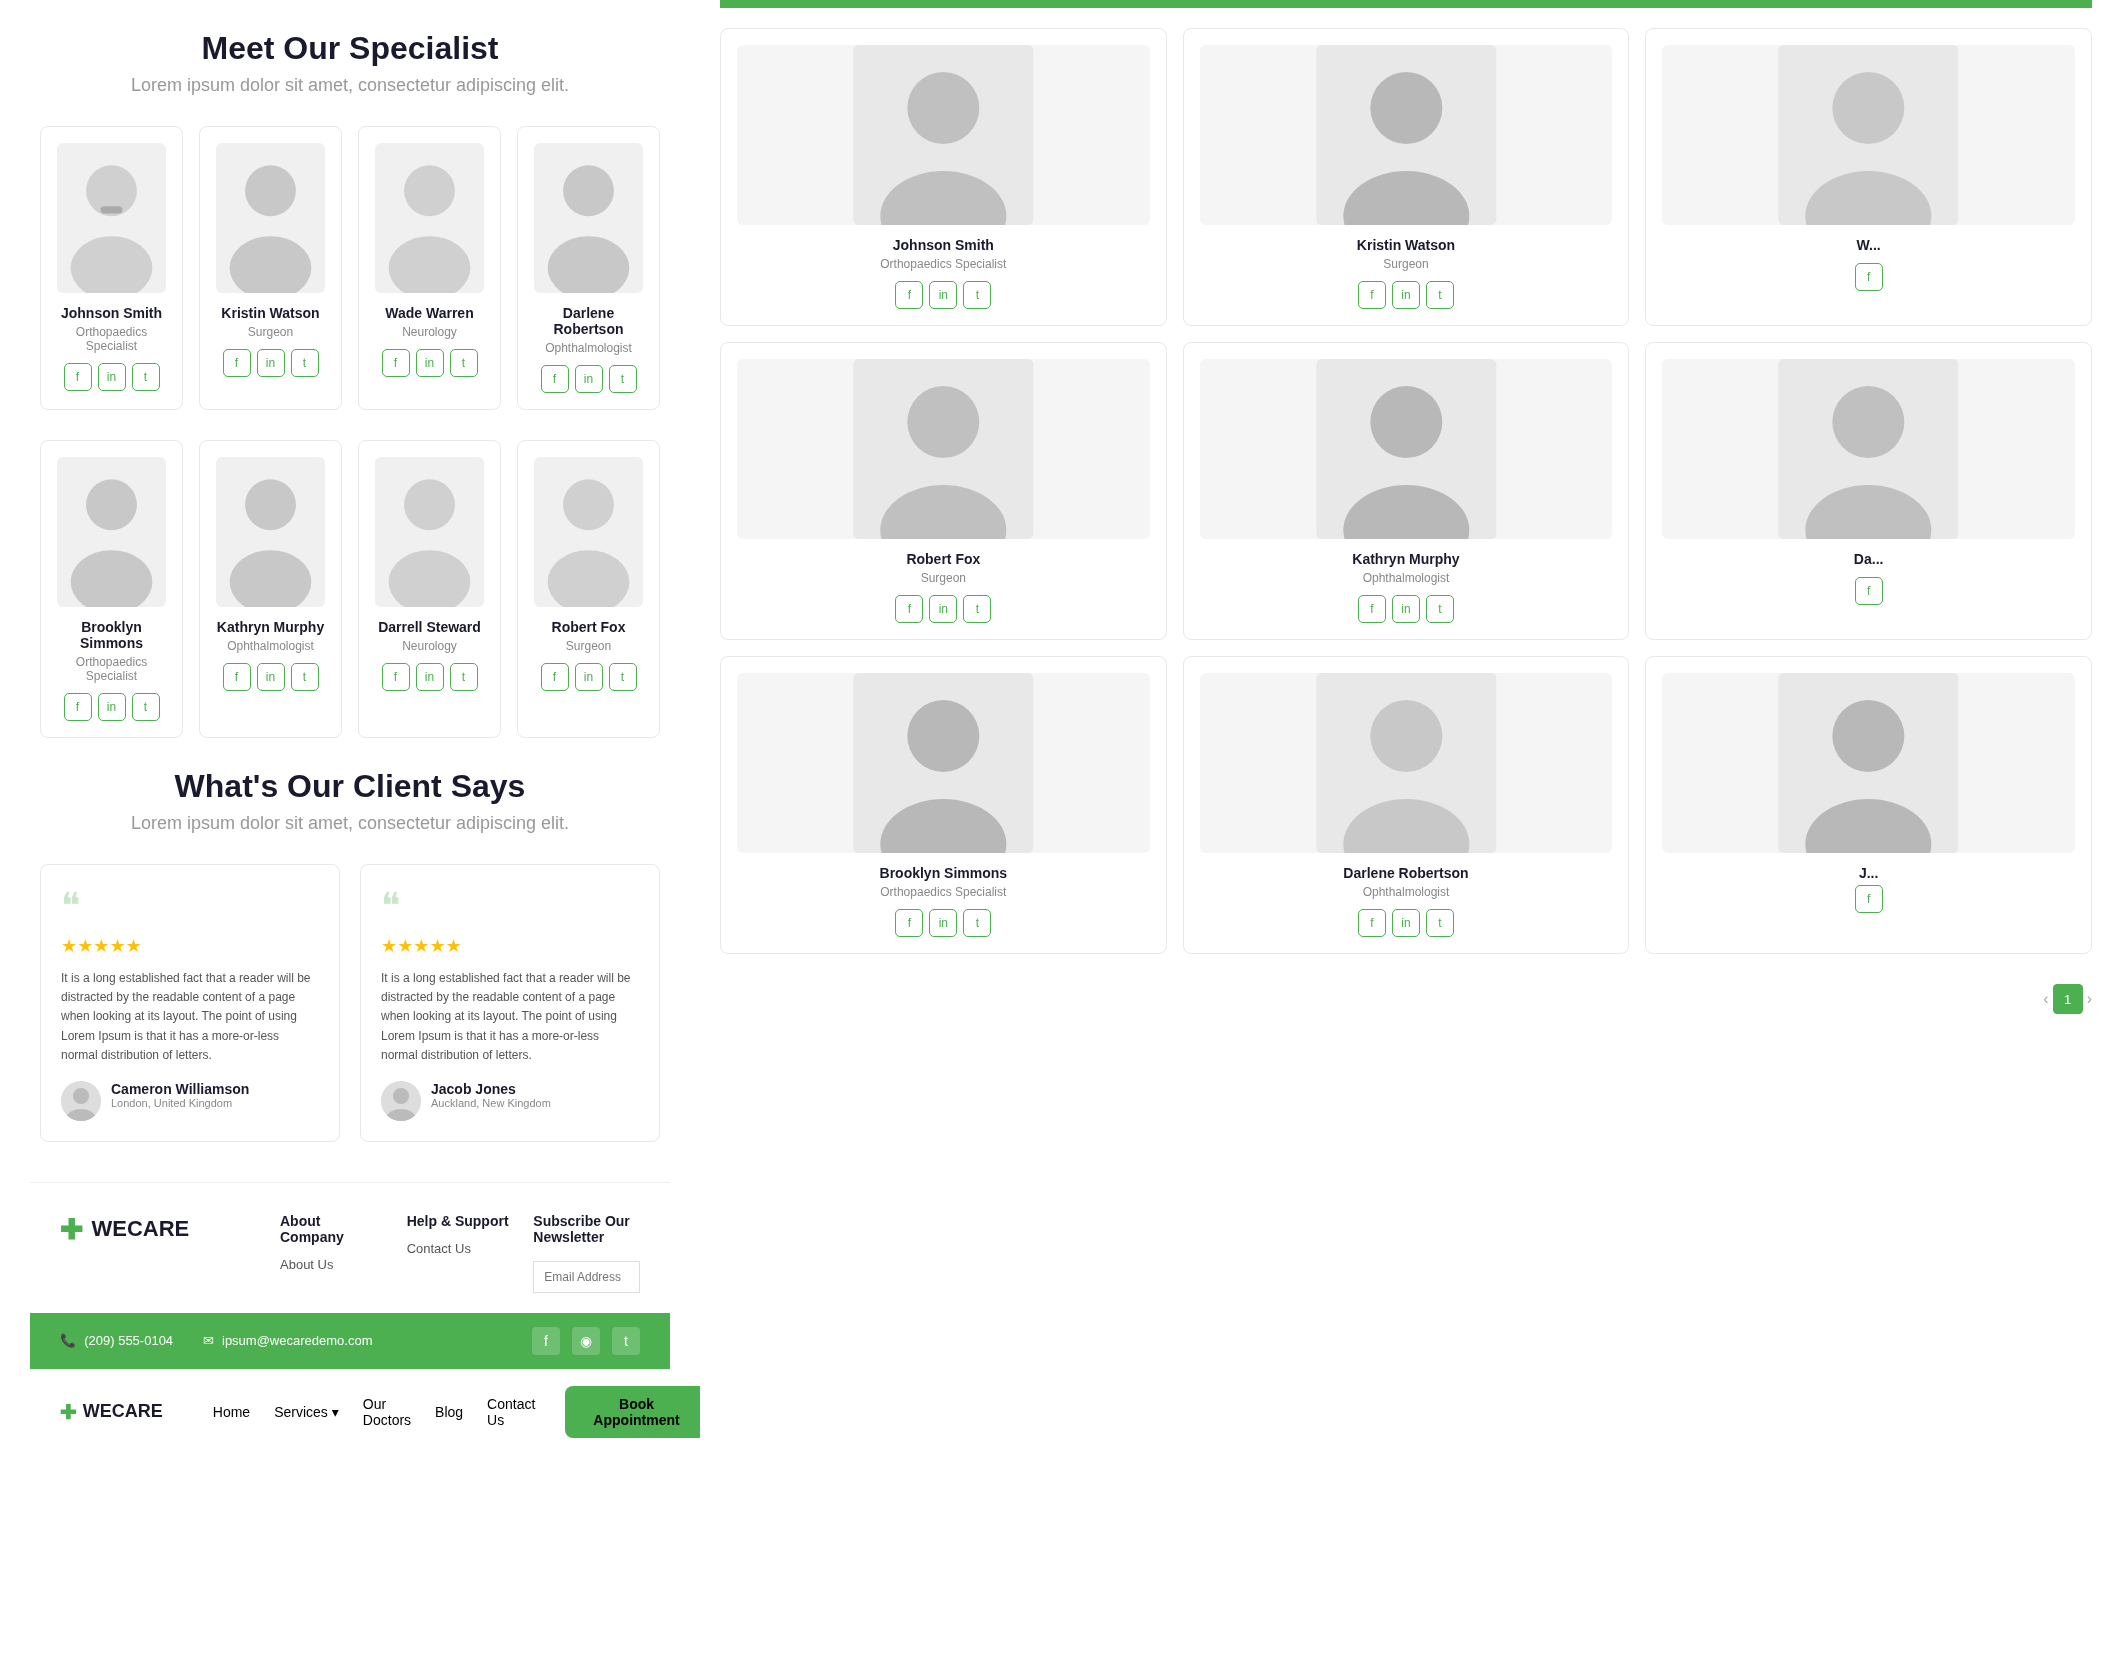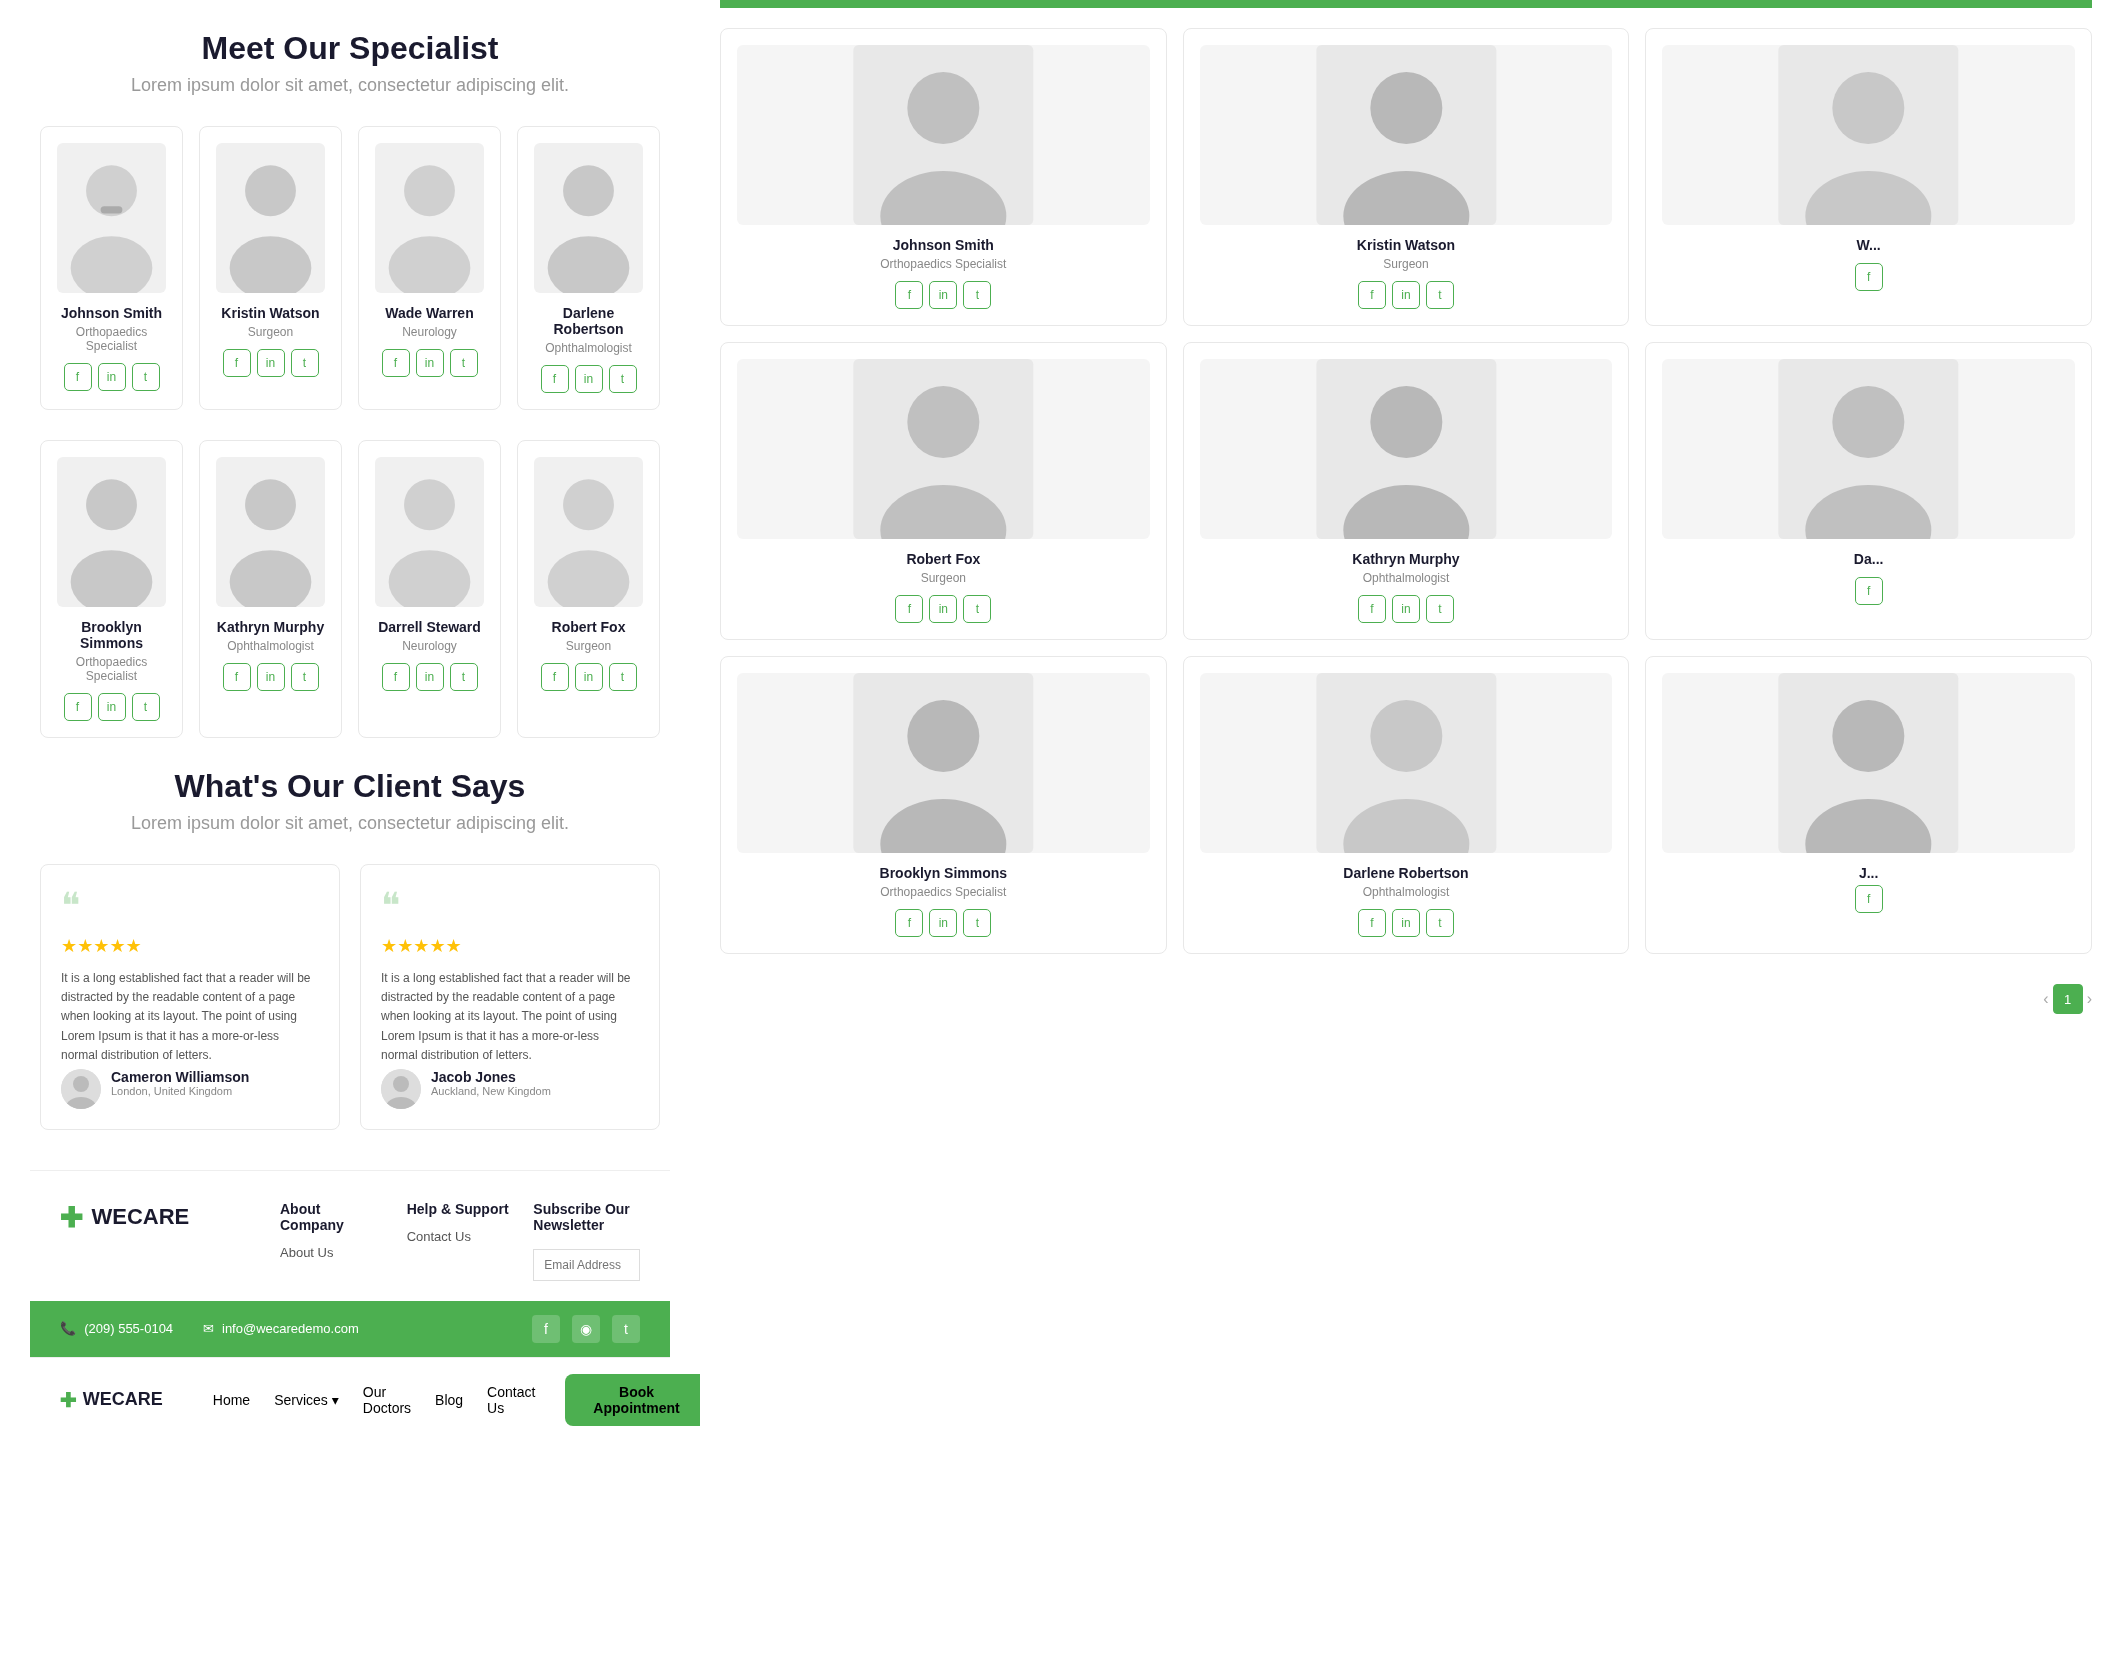--- a/index.html
+++ b/index.html
@@ -26,21 +26,21 @@
     .doctor-specialty { font-size: 12px; color: #888; margin-bottom: 10px; }
     .social-icons { display: flex; justify-content: center; gap: 6px; }
     .social-btn { width: 28px; height: 28px; border: 1px solid #4caf50; border-radius: 5px; background: #fff; display: flex; align-items: center; justify-content: center; cursor: pointer; font-size: 12px; color: #4caf50; }
 
     
     .testimonials-section { padding: 0 0 40px 0; }
     .testimonials-grid { display: grid; grid-template-columns: 1fr 1fr; gap: 20px; }
     .testimonial-card { background: #fff; border: 1px solid #e8e8e8; border-radius: 8px; padding: 20px; }
     .quote-icon { font-size: 36px; color: #c8e6c9; margin-bottom: 8px; }
     .stars { color: #ffc107; font-size: 18px; margin-bottom: 12px; }
-    .testimonial-text { font-size: 12px; color: #555; line-height: 1.6; margin-bottom: 4px; }
+    .testimonial-text { font-size: 12px; color: #555; line-height: 1.6; margin-bottom: 16px; }
     .testimonial-author { display: flex; align-items: flex-start; gap: 10px; }
     .author-avatar { width: 40px; height: 40px; border-radius: 50%; background: #ddd; display: flex; align-items: center; justify-content: center; font-size: 20px; color: #999; overflow: hidden; }
     .author-name { font-size: 14px; font-weight: 700; color: #1a1a2e; }
     .author-location { font-size: 11px; color: #888; }
 
     
     .footer-section { background: #fff; padding: 30px 30px 0 30px; border-top: 1px solid #eee; }
     .footer-grid { display: grid; grid-template-columns: 200px 1fr 1fr 1fr; gap: 20px; margin-bottom: 20px; }
     .footer-logo { display: flex; align-items: center; gap: 8px; font-size: 22px; font-weight: 700; color: #1a1a2e; }
     .footer-logo .logo-icon { color: #4caf50; font-size: 28px; }
@@ -296,21 +296,21 @@
       </div>
     </div>
 
     <div class="footer-bar">
       <div class="footer-bar-item">
         <span>📞</span>
         <span>(209) 555-0104</span>
       </div>
       <div class="footer-bar-item">
         <span>✉</span>
-        <span>info@wecaredemo.com</span>
+        <span>ipsum@wecaredemo.com</span>
       </div>
       <div class="footer-social">
         <div class="footer-social-icon">f</div>
         <div class="footer-social-icon">◉</div>
         <div class="footer-social-icon">t</div>
       </div>
     </div>
 
     <div class="bottom-nav">
       <div class="nav-logo">

